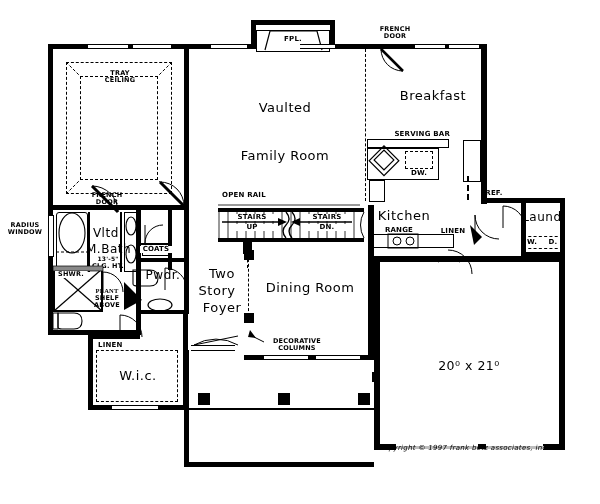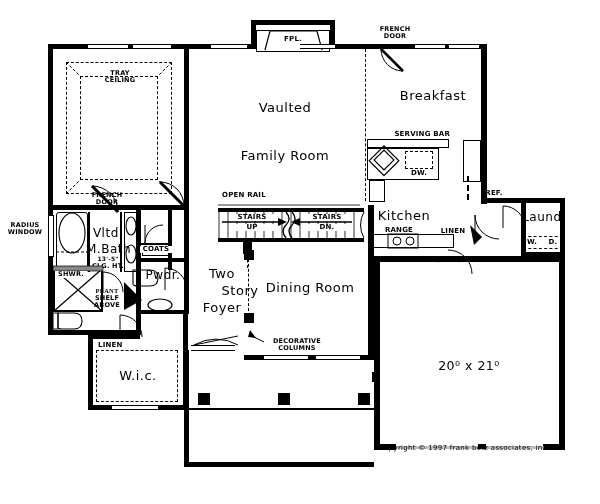--- a/index.html
+++ b/index.html
@@ -46,20 +46,21 @@
     letter-spacing: .2px;
     text-align: center;
     line-height: 1.05;
   }
   .note7 { font-size: 7px; }
   .copy {
     font-family: "DejaVu Sans", sans-serif;
     font-size: 7px;
     letter-spacing: .3px;
     white-space: nowrap;
+    font-style: italic;
   }
   svg.ov { position:absolute; left:0; top:0; width:600px; height:504px; pointer-events:none; overflow:visible;}
 </style>
 </head>
 <body>
 
 <div id="plan">
 
   <div class="wall" style="left:48px;  top:44px;  width:100px; height:5px;"></div>
   <div class="win" style="left:88px;  top:44px;  width:40px;  height:5px;"></div>
@@ -299,21 +300,21 @@
   </svg>
   <div class="lbl note note7" style="left:229px; top:214px; width:46px; background:#fff;">STAIRS</div>
   <div class="lbl note note7" style="left:229px; top:224px; width:46px; background:#fff;">UP</div>
   <div class="lbl note note7" style="left:304px; top:214px; width:46px; background:#fff;">STAIRS</div>
   <div class="lbl note note7" style="left:304px; top:224px; width:46px; background:#fff;">DN.</div>
   <div class="wall" style="left:243px; top:242px; width:9px; height:12px;"></div>
   <div class="dashline-v" style="left:247px; top:254px; height:14px;"></div>
 
   <div class="wall" style="left:184px; top:205px; width:5px; height:109px;"></div>
   <div class="lbl room" style="left:194px; top:266px; width:56px;">Two</div>
-  <div class="lbl room" style="left:212px; top:283px; width:56px;">Story</div>
+  <div class="lbl room" style="left:189px; top:283px; width:56px;">Story</div>
   <div class="lbl room" style="left:194px; top:300px; width:56px;">Foyer</div>
 
   <div class="win" style="left:191px; top:345px; width:44px; height:6px;"></div>
   <svg class="ov">
     <path d="M194 345 A44 44 0 0 1 238 345" fill="none" stroke="#000" stroke-width="1"></path>
     <line x1="194" y1="345" x2="238" y2="336" stroke="#000" stroke-width="1"></line>
   </svg>
 
   <div class="dashline-v" style="left:248px; top:254px; height:62px;"></div>
   <div class="wall" style="left:244px; top:250px; width:10px; height:10px;"></div>

